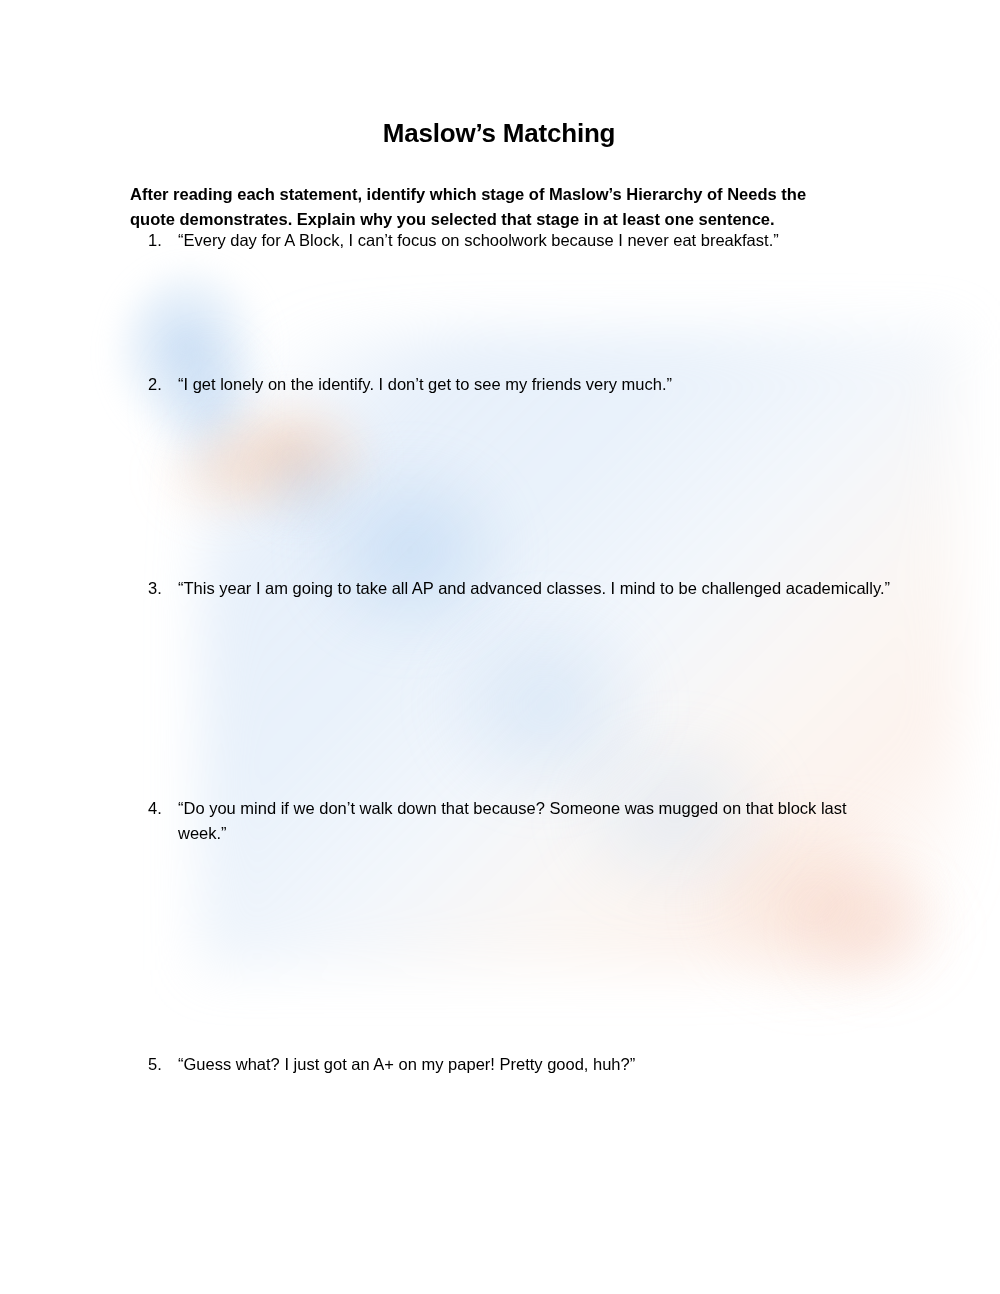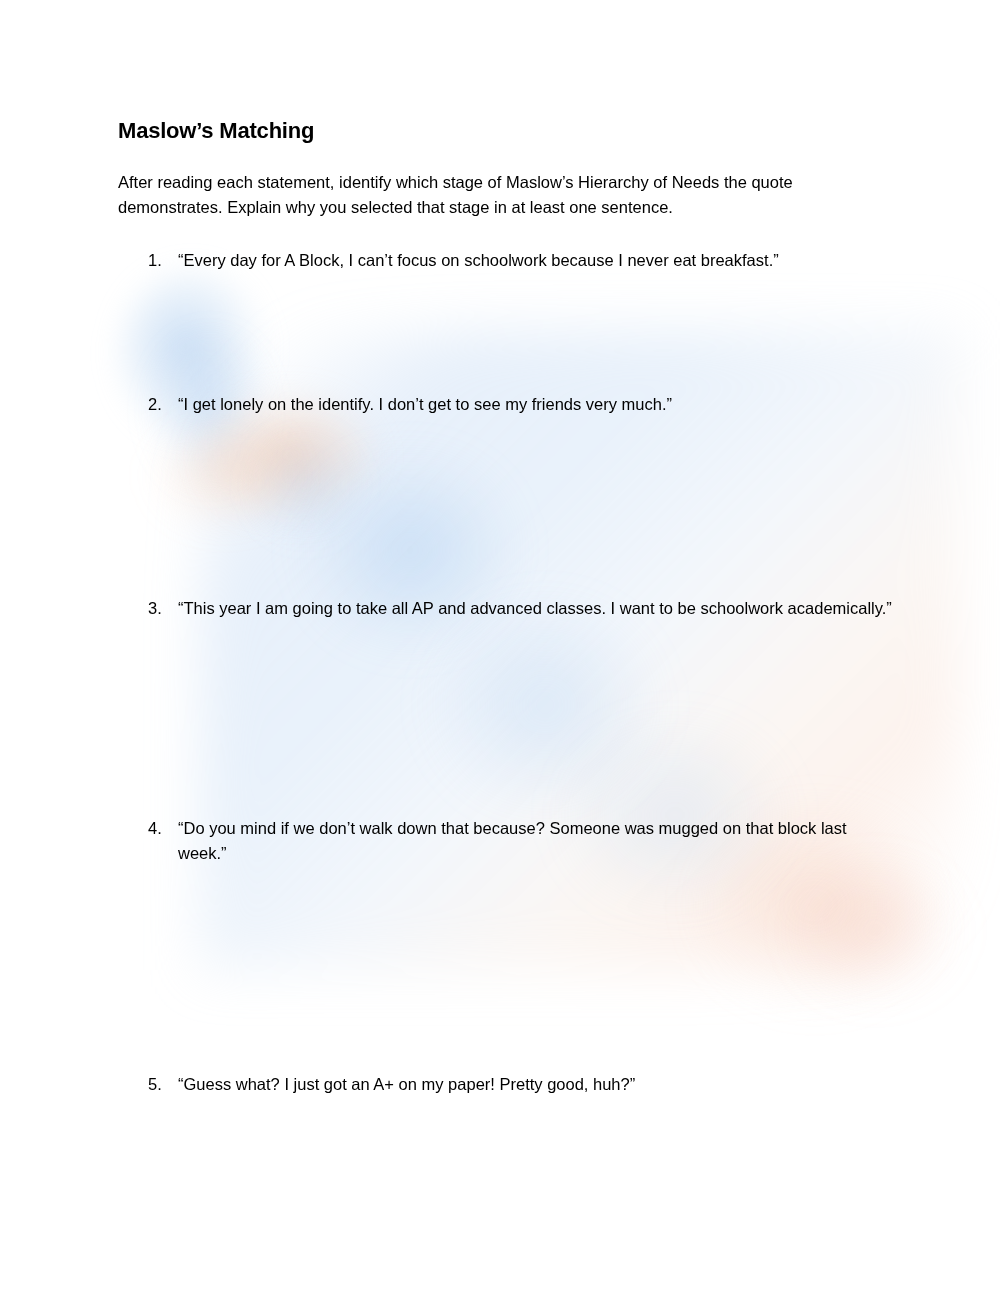--- a/index.html
+++ b/index.html
@@ -109,36 +109,37 @@
   .content {
     position: relative;
     z-index: 1;
   }
 
   .doc-title {
     position: absolute;
     left: 118px;
     top: 118px;
     width: 762px;
-    text-align: left;
-    font-size: 22px;
+    text-align: center;
+    font-size: 26px;
     font-weight: bold;
     letter-spacing: -0.2px;
     line-height: 1.2;
     margin: 0;
   }
 
   .intro {
     position: absolute;
     left: 118px;
     top: 170px;
     width: 686px;
     font-size: 16.5px;
     line-height: 25px;
-    margin: 0;
+    margin: 12px;
+    font-weight: bold;
   }
 
   .question-list {
     position: absolute;
     left: 118px;
     top: 228px;
     width: 780px;
     margin: 0;
     padding: 0;
     list-style: none;
@@ -152,21 +153,20 @@
   }
   .question-num {
     position: absolute;
     left: 30px;
     top: 0;
     width: 24px;
     text-align: left;
   }
   .question-text {
     display: block;
-    margin-top: 20px;
   }
 
   
   .q1 { margin-bottom: 119px; }
   .q2 { margin-bottom: 179px; }
   .q3 { margin-bottom: 195px; }
   .q4 { margin-bottom: 206px; }
   .q5 { margin-bottom: 0; }
 </style>
 </head>
@@ -201,21 +201,21 @@
         <span class="question-text">“Every day for A Block, I can’t focus on schoolwork because I never eat breakfast.”</span>
       </li>
 
       <li class="question-item q2">
         <span class="question-num">2.</span>
         <span class="question-text">“I get lonely on the identify. I don’t get to see my friends very much.”</span>
       </li>
 
       <li class="question-item q3">
         <span class="question-num">3.</span>
-        <span class="question-text">“This year I am going to take all AP and advanced classes. I want to be schoolwork academically.”</span>
+        <span class="question-text">“This year I am going to take all AP and advanced classes. I mind to be challenged academically.”</span>
       </li>
 
       <li class="question-item q4">
         <span class="question-num">4.</span>
         <span class="question-text">“Do you mind if we don’t walk down that because? Someone was mugged on that block last week.”</span>
       </li>
 
       <li class="question-item q5">
         <span class="question-num">5.</span>
         <span class="question-text">“Guess what? I just got an A+ on my paper! Pretty good, huh?”</span>

